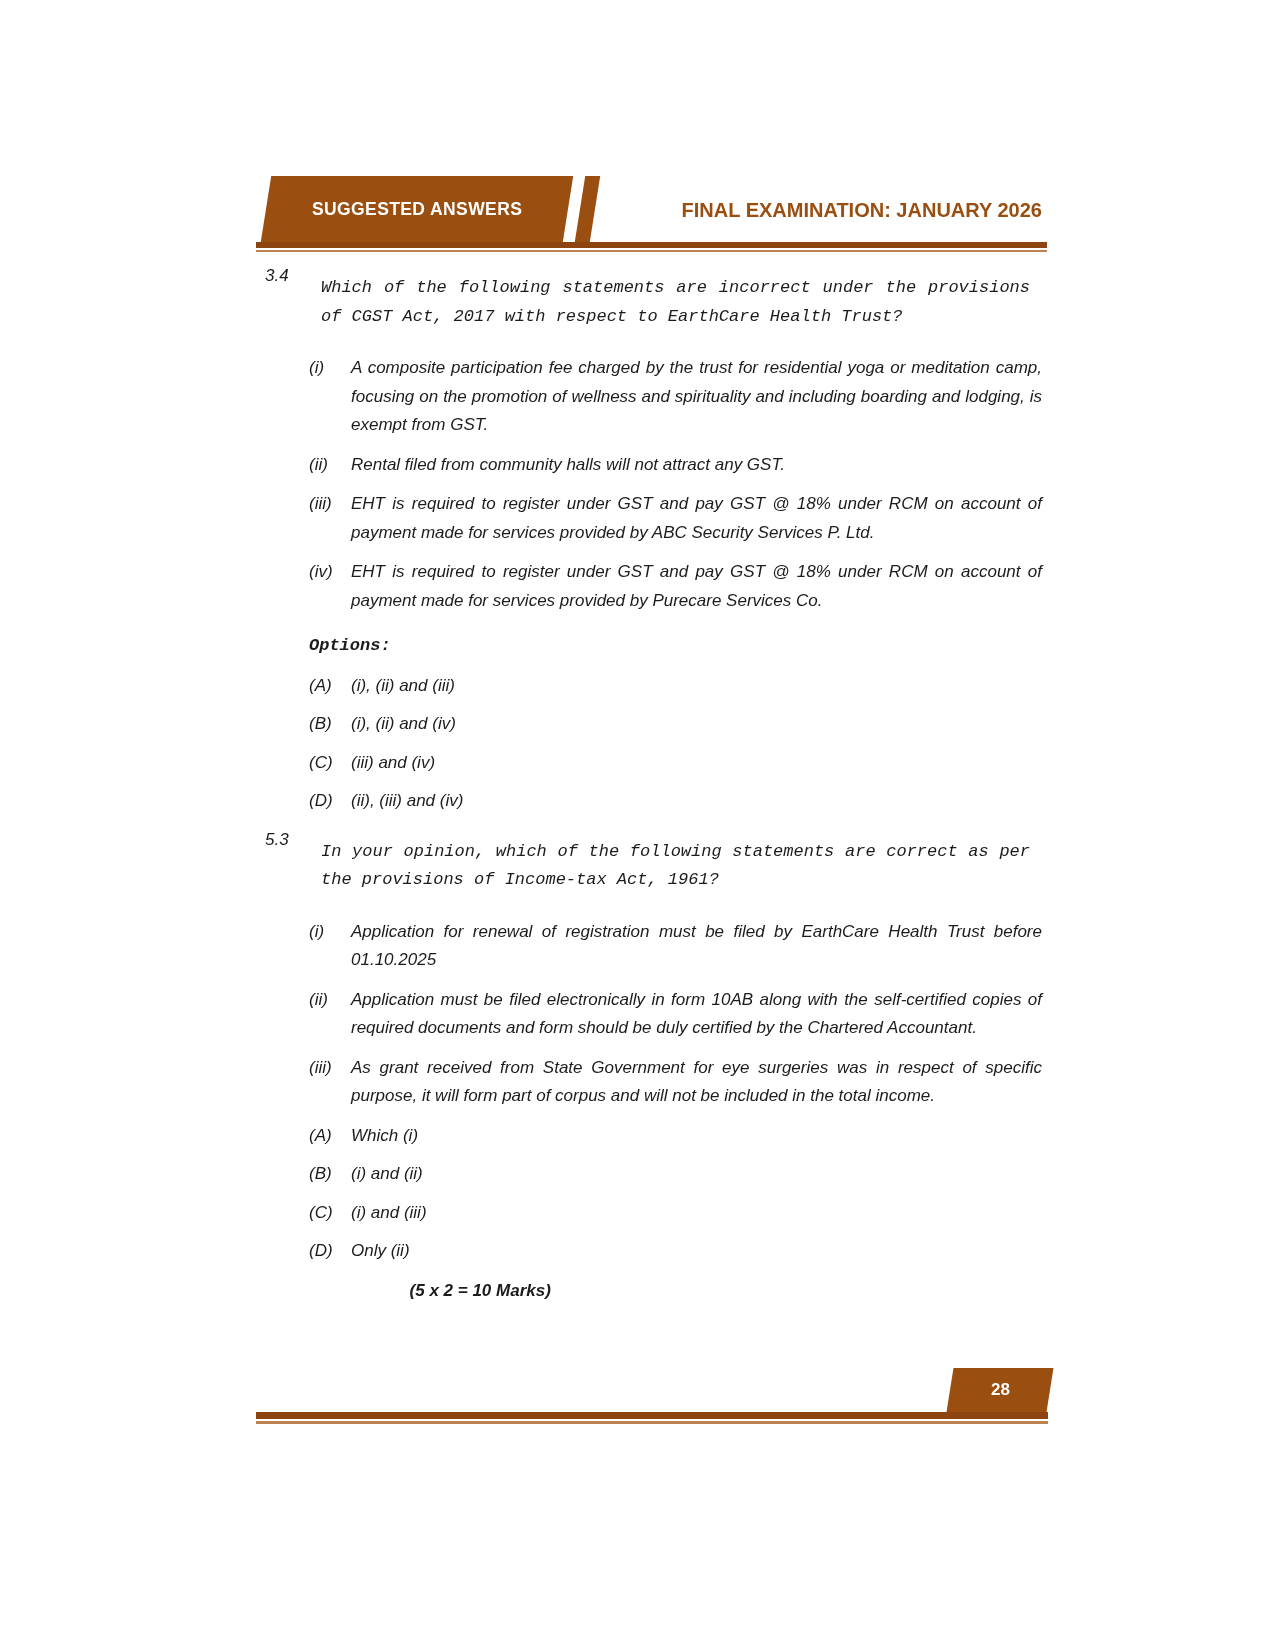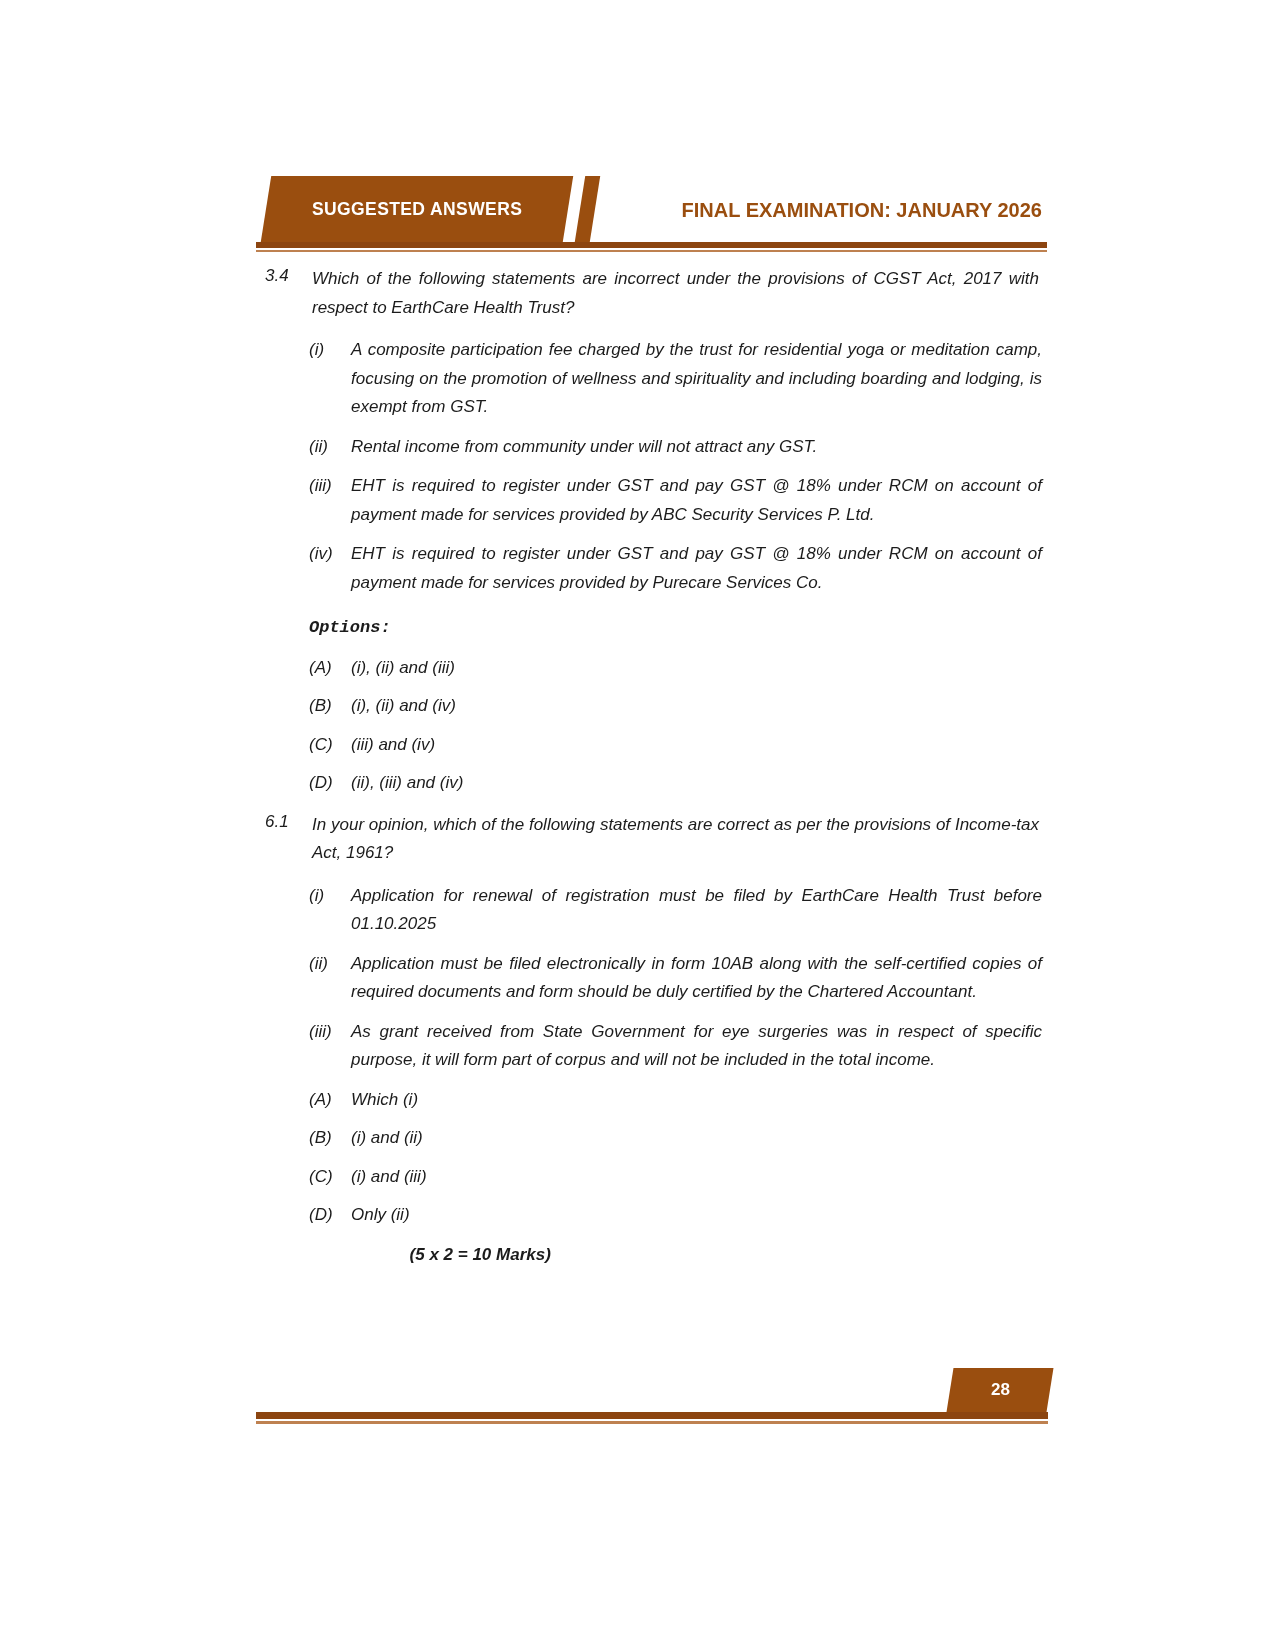--- a/index.html
+++ b/index.html
@@ -55,21 +55,21 @@
     transform:skewX(9deg);
     color:#ffffff;font-weight:bold;font-size:17px;
   }
   
   .content{
     position:absolute;left:265px;top:262px;width:777px;
     font-style:italic;font-size:17px;line-height:28.5px;
   }
   .qrow{display:flex;margin:0 0 11px 0;}
   .qnum{width:44px;flex:none;}
-  .qtext{flex:1;text-align:justify;margin:3px;}
+  .qtext{flex:1;text-align:justify;margin:12px;font-family:Liberation Mono, monospace;}
   .item{display:flex;margin:0 44px 11px 44px;margin-right:0;margin-left:44px;}
   .item .marker{width:42px;flex:none;}
   .item .itext{flex:1;text-align:justify;margin:0;font-style:italic;}
   .opts-heading{margin:17px 0 11px 44px;font-weight:bold;font-family:Liberation Mono, monospace;}
   .opt{display:flex;margin:0 0 10px 44px;}
   .opt .marker{width:42px;flex:none;}
   .opt .otext{flex:1;margin:0;display:flex;justify-content:flex-start;}
   .marks{font-weight:bold;white-space:nowrap;margin-top:40px;}
 </style>
 </head>
@@ -94,21 +94,21 @@
       <div class="qrow">
         <span class="qnum">3.4</span>
         <p class="qtext">Which of the following statements are incorrect under the provisions of CGST Act, 2017 with respect to EarthCare Health Trust?</p>
       </div>
       <div class="item">
         <span class="marker">(i)</span>
         <p class="itext">A composite participation fee charged by the trust for residential yoga or meditation camp, focusing on the promotion of wellness and spirituality and including boarding and lodging, is exempt from GST.</p>
       </div>
       <div class="item">
         <span class="marker">(ii)</span>
-        <p class="itext">Rental income from community under will not attract any GST.</p>
+        <p class="itext">Rental filed from community halls will not attract any GST.</p>
       </div>
       <div class="item">
         <span class="marker">(iii)</span>
         <p class="itext">EHT is required to register under GST and pay GST @ 18% under RCM on account of payment made for services provided by ABC Security Services P. Ltd.</p>
       </div>
       <div class="item">
         <span class="marker">(iv)</span>
         <p class="itext">EHT is required to register under GST and pay GST @ 18% under RCM on account of payment made for services provided by Purecare Services Co.</p>
       </div>
       <div class="opts-heading">Options:</div>
@@ -133,21 +133,21 @@
       <div class="opt">
         <span class="marker">(D)</span>
         <p class="otext">
             <span>(ii), (iii) and (iv)</span>
           </p>
       </div>
     </section>
 
     <section>
       <div class="qrow">
-        <span class="qnum">6.1</span>
+        <span class="qnum">5.3</span>
         <p class="qtext">In your opinion, which of the following statements are correct as per the provisions of Income-tax Act, 1961?</p>
       </div>
       <div class="item">
         <span class="marker">(i)</span>
         <p class="itext">Application for renewal of registration must be filed by EarthCare Health Trust before 01.10.2025</p>
       </div>
       <div class="item">
         <span class="marker">(ii)</span>
         <p class="itext">Application must be filed electronically in form 10AB along with the self-certified copies of required documents and form should be duly certified by the Chartered Accountant.</p>
       </div>

